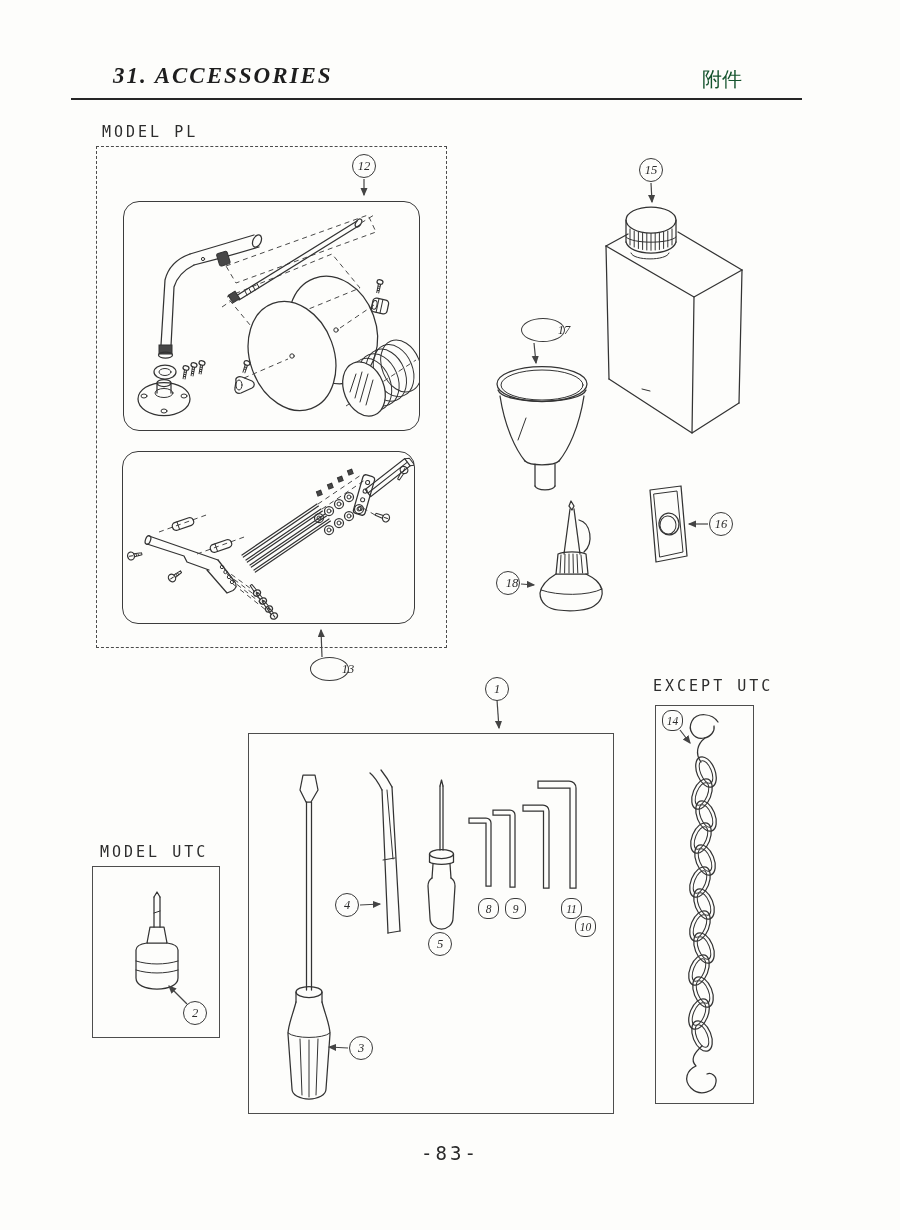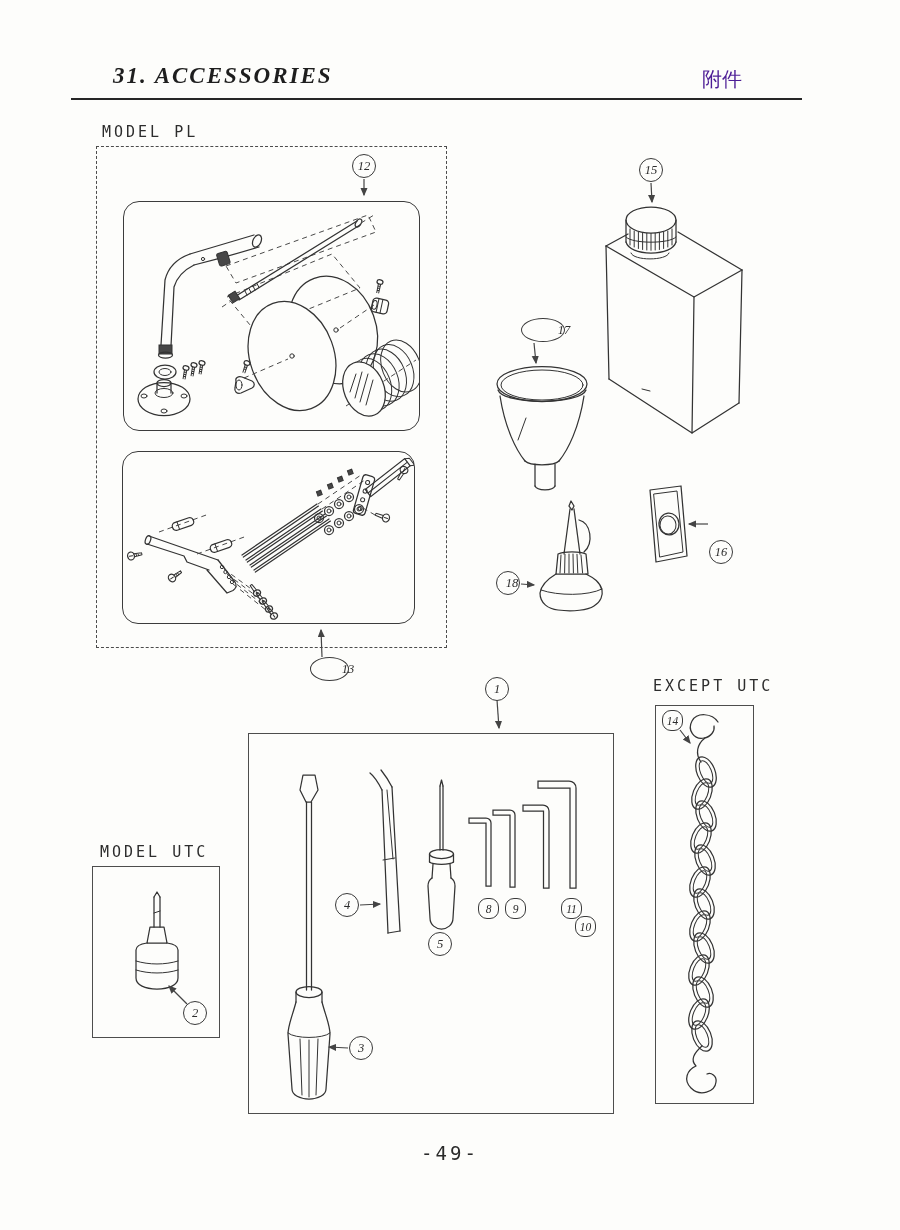--- a/index.html
+++ b/index.html
@@ -1,21 +1,21 @@
 <!DOCTYPE html>
 <html><head>
 <meta charset="utf-8">
 <style>
   html,body{margin:0;padding:0;}
   body{width:900px;height:1230px;background:#fdfdfb;position:relative;overflow:hidden;
        font-family:"DejaVu Sans Mono", monospace;color:#2e2e2e;}
   .abs{position:absolute;}
   .title{font-family:"Liberation Serif", serif;font-style:italic;font-weight:700;
          font-size:23px;letter-spacing:2px;color:#1e1e1e;}
-  .cjk{font-family:"DejaVu Sans", sans-serif;font-size:20px;color:#4c1d95;}
+  .cjk{font-family:"DejaVu Sans", sans-serif;font-size:20px;color:#14532d;}
   .rule{height:2px;background:#262626;}
   .seclabel{font-size:15px;letter-spacing:3px;color:#2d2d2d;}
   .dashbox{border:1.6px dashed #4c4c4c;}
   .roundbox{border:1.4px solid #3c3c3c;border-radius:16px;}
   .solidbox{border:1.4px solid #4d4d4d;}
   .co{width:24px;height:24px;border:1.4px solid #3a3a3a;border-radius:50%;
       display:flex;align-items:center;justify-content:center;
       font-family:Liberation Serif, serif;font-style:italic;font-size:12.5px;color:#2c2c2c;
       box-sizing:border-box;background:rgba(253,253,251,.6);}
   .co-s{width:21px;height:21px;font-size:11.5px;border-radius:9px;}
@@ -433,26 +433,26 @@
     <line x1="360" y1="905" x2="380" y2="904" marker-end="url(#ah)"></line>
     <line x1="187" y1="1004" x2="169" y2="986" marker-end="url(#ah)"></line>
     <line x1="680" y1="730" x2="690" y2="743" marker-end="url(#ah)"></line>
   </g>
 </svg>
 
 <div class="abs co" style="left:352px;top:154px;">12</div>
 <div class="abs co" style="left:310px;top:657px;padding-left:37px;">13</div>
 <div class="abs co" style="left:639px;top:158px;">15</div>
 <div class="abs co" style="left:521px;top:318px;padding-left:42px;">17</div>
-<div class="abs co" style="left:709px;top:540px;">16</div>
+<div class="abs co" style="left:709px;top:512px;">16</div>
 <div class="abs co" style="left:496px;top:571px;padding-left:8px;">18</div>
 <div class="abs co" style="left:485px;top:677px;">1</div>
 <div class="abs co" style="left:349px;top:1036px;">3</div>
 <div class="abs co" style="left:335px;top:893px;">4</div>
 <div class="abs co" style="left:428px;top:932px;">5</div>
 <div class="abs co co-s" style="left:478px;top:898px;">8</div>
 <div class="abs co co-s" style="left:505px;top:898px;">9</div>
 <div class="abs co co-s" style="left:535px;top:916px;margin-left:40px;">10</div>
 <div class="abs co co-s" style="left:561px;top:898px;">11</div>
 <div class="abs co" style="left:183px;top:1001px;">2</div>
 <div class="abs co co-s" style="left:662px;top:710px;">14</div>
 
-<div class="abs pgnum" style="left:0;top:1142px;">-49-</div>
+<div class="abs pgnum" style="left:0;top:1142px;">-83-</div>
 
 </body></html>

